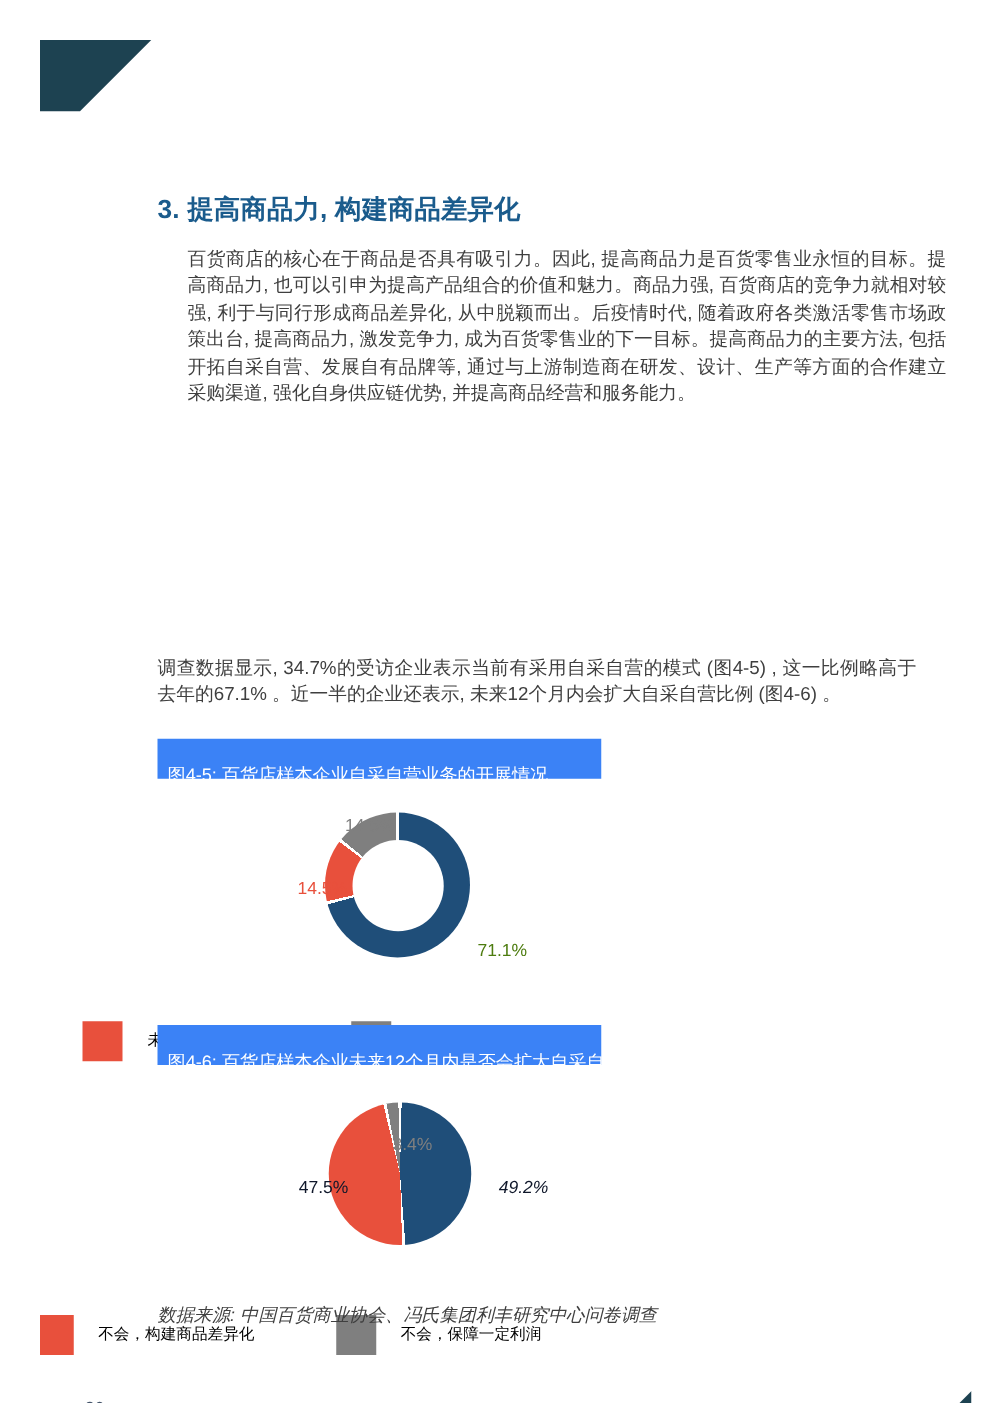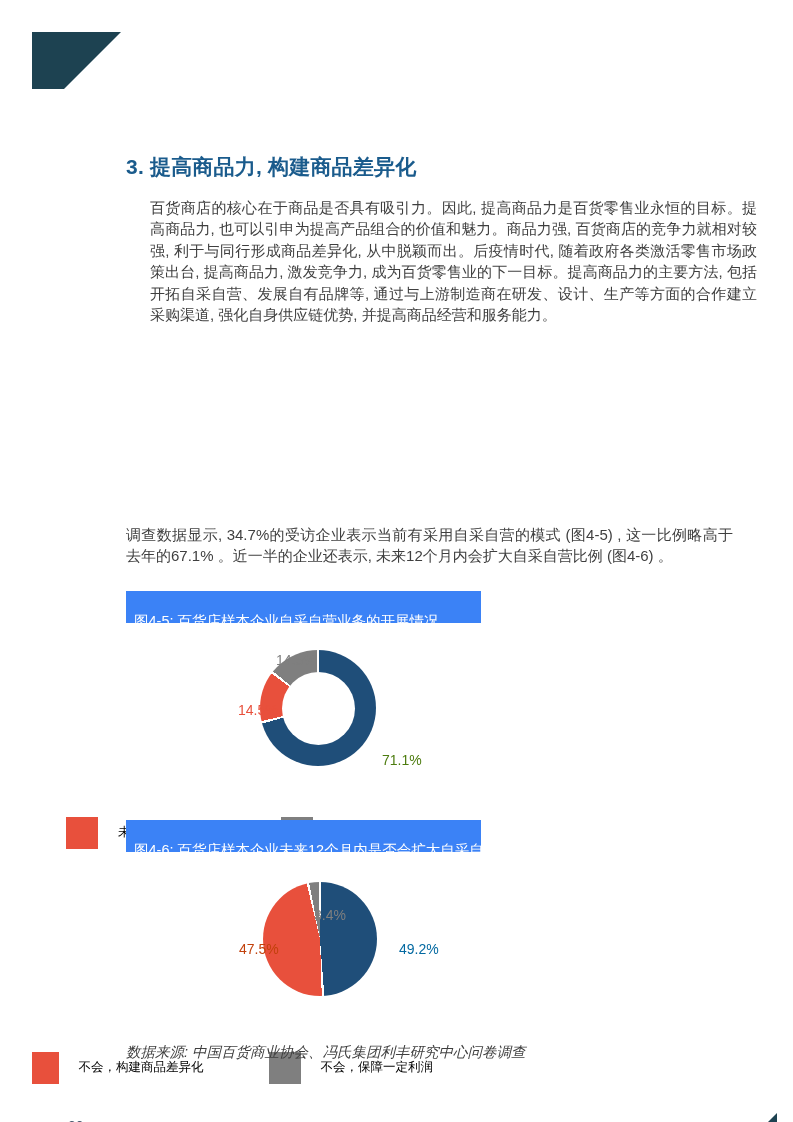--- a/index.html
+++ b/index.html
@@ -95,22 +95,22 @@
         <span>未开展，没有打算</span>
       </span>
     </div>
   </div>
 
   <div class="chart-block chart2">
     <div class="chart-title-bar">图4-6: 百货店样本企业未来12个月内是否会扩大自采自营</div>
     <div class="plot plot2">
       <div class="pie" style="background: conic-gradient(rgb(255, 255, 255) 0deg, rgb(255, 255, 255) 1.3deg, rgb(31, 78, 121) 1.3deg, rgb(31, 78, 121) 175.643deg, rgb(255, 255, 255) 175.643deg, rgb(255, 255, 255) 176.943deg, rgb(255, 255, 255) 176.943deg, rgb(255, 255, 255) 178.243deg, rgb(232, 80, 60) 178.243deg, rgb(232, 80, 60) 346.472deg, rgb(255, 255, 255) 346.472deg, rgb(255, 255, 255) 347.772deg, rgb(255, 255, 255) 347.772deg, rgb(255, 255, 255) 349.072deg, rgb(127, 127, 127) 349.072deg, rgb(127, 127, 127) 358.7deg, rgb(255, 255, 255) 358.7deg, rgb(255, 255, 255) 360deg);"></div>
       <span class="vlabel" style="left: 172px; top: 11px; color: rgb(127, 127, 127); margin-top: 28px;">3.4%</span>
-      <span class="vlabel" style="left: 97px; top: 73px; color: #c2410c;">47.5%</span>
-      <span class="vlabel" style="left: 257px; top: 73px; color: #0369a1;">49.2%</span>
+      <span class="vlabel" style="left: 97px; top: 73px; color: #0f172a;">47.5%</span>
+      <span class="vlabel" style="left: 257px; top: 73px; color: #0f172a; font-style: italic;">49.2%</span>
     </div>
     <div class="legend legend2">
       <span class="legend-item">
         <span class="swatch" style="background: rgb(31, 78, 121);"></span>
         <span>会</span>
       </span>
       <span class="legend-item">
         <span class="swatch" style="background: rgb(232, 80, 60);"></span>
         <span>不会，构建商品差异化</span>
       </span>

